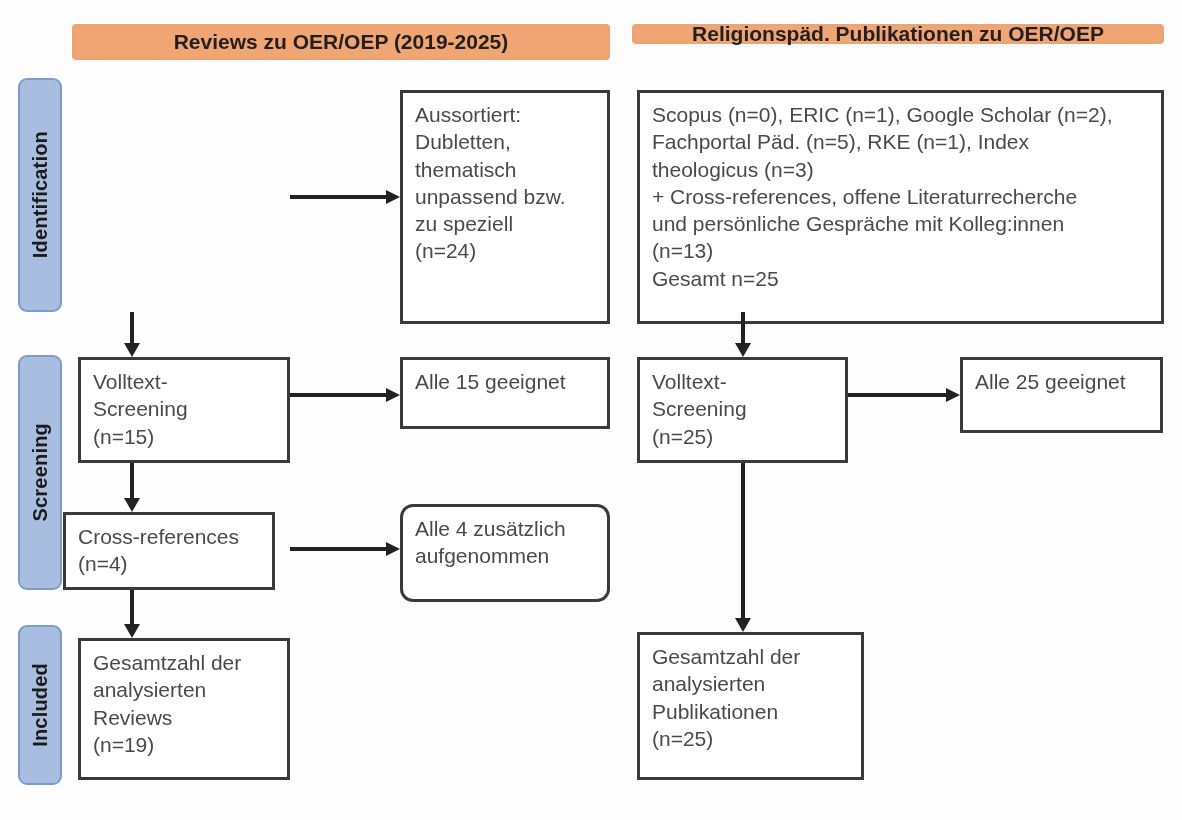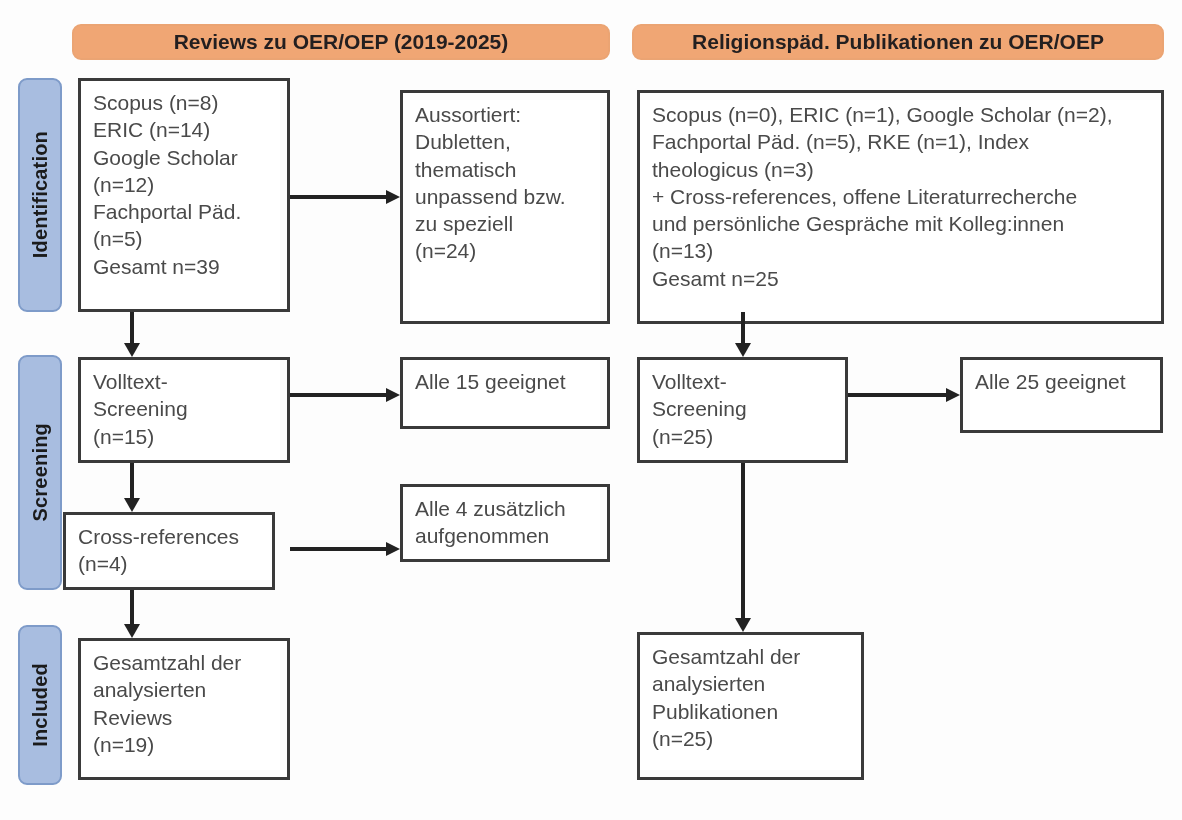--- a/index.html
+++ b/index.html
@@ -37,21 +37,21 @@
     writing-mode: vertical-rl;
     transform: rotate(180deg);
     white-space: nowrap;
   }
 
   
   .col-header {
     position: absolute;
     background: #f0a674;
     border: 2px solid #eba473;
-    border-radius: 9px;
+    border-radius: 4px;
     box-sizing: border-box;
     display: flex;
     align-items: center;
     justify-content: center;
     color: #231f20;
     font-size: 21px;
     font-weight: 700;
     white-space: nowrap;
   }
 
@@ -91,47 +91,40 @@
     <span>Identification</span>
   </div>
   <div class="phase-label" style="left:18px; top:355px; width:44px; height:235px;">
     <span>Screening</span>
   </div>
   <div class="phase-label" style="left:18px; top:625px; width:44px; height:160px;">
     <span>Included</span>
   </div>
 
   <div class="col-header" style="left:72px; top:24px; width:538px; height:36px;">Reviews zu OER/OEP (2019-2025)</div>
-  <div class="col-header" style="left:632px; top:24px; width:532px; height:36px;">Religionspäd. Publikationen zu OER/OEP</div>
+  <div class="col-header" style="left:632px; top:24px; width:532px; height:20px;">Religionspäd. Publikationen zu OER/OEP</div>
 
-  <div class="node" style="left:78px; top:78px; width:212px; height:234px;">Scopus (n=8)
-ERIC (n=14)
-Google Scholar
-(n=12)
-Fachportal Päd.
-(n=5)
-Gesamt n=39</div>
 
   <div class="node" style="left:400px; top:78px; width:210px; height:234px;margin-top:12px;">Aussortiert:
 Dubletten,
 thematisch
 unpassend bzw.
 zu speziell
 (n=24)</div>
 
   <div class="node" style="left:78px; top:357px; width:212px; height:106px;">Volltext-
 Screening
 (n=15)</div>
 
   <div class="node" style="left:400px; top:357px; width:210px; height:72px;">Alle 15 geeignet</div>
 
   <div class="node" style="left:63px; top:512px; width:212px; height:78px;">Cross-references
 (n=4)</div>
 
-  <div class="node" style="left:400px; top:484px; width:210px; height:78px;">Alle 4 zusätzlich
+  <div class="node" style="left:400px; top:504px; width:210px; height:98px;border-radius:13px;">Alle 4 zusätzlich
 aufgenommen</div>
 
   <div class="node" style="left:78px; top:638px; width:212px; height:142px;">Gesamtzahl der
 analysierten
 Reviews
 (n=19)</div>
 
   <div class="node" style="left:637px; top:78px; width:527px; height:234px;margin-top:12px;">Scopus (n=0), ERIC (n=1), Google Scholar (n=2),
 Fachportal Päd. (n=5), RKE (n=1), Index
 theologicus (n=3)

